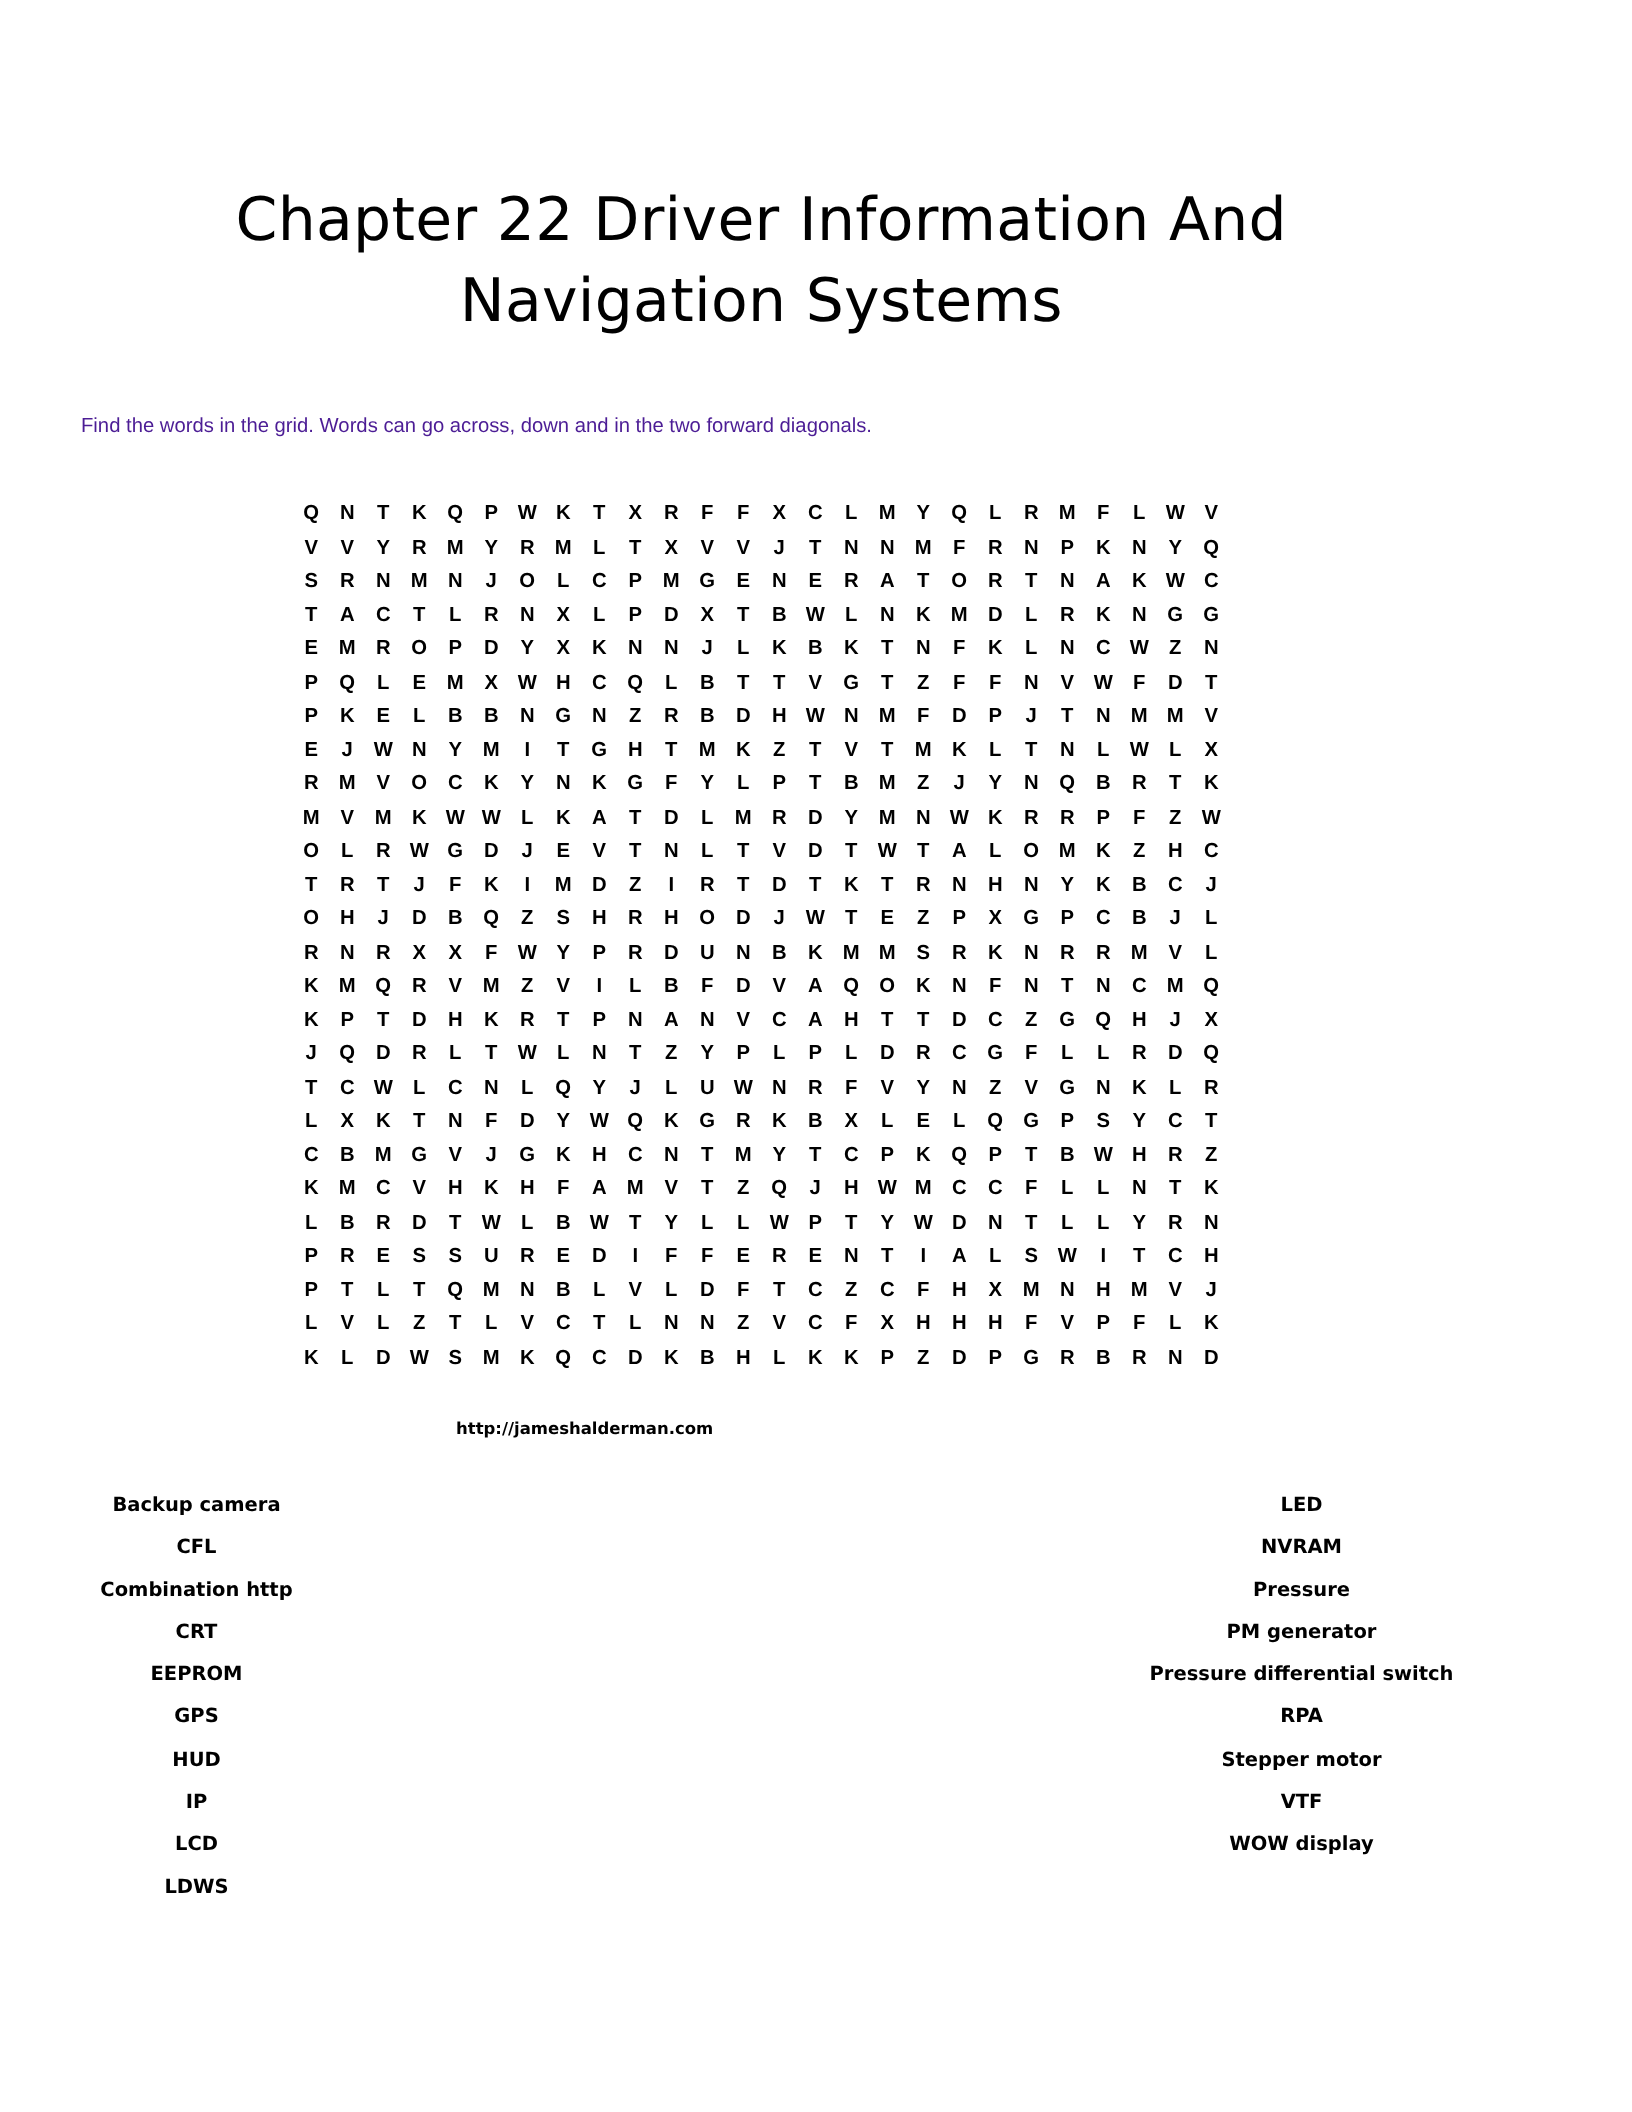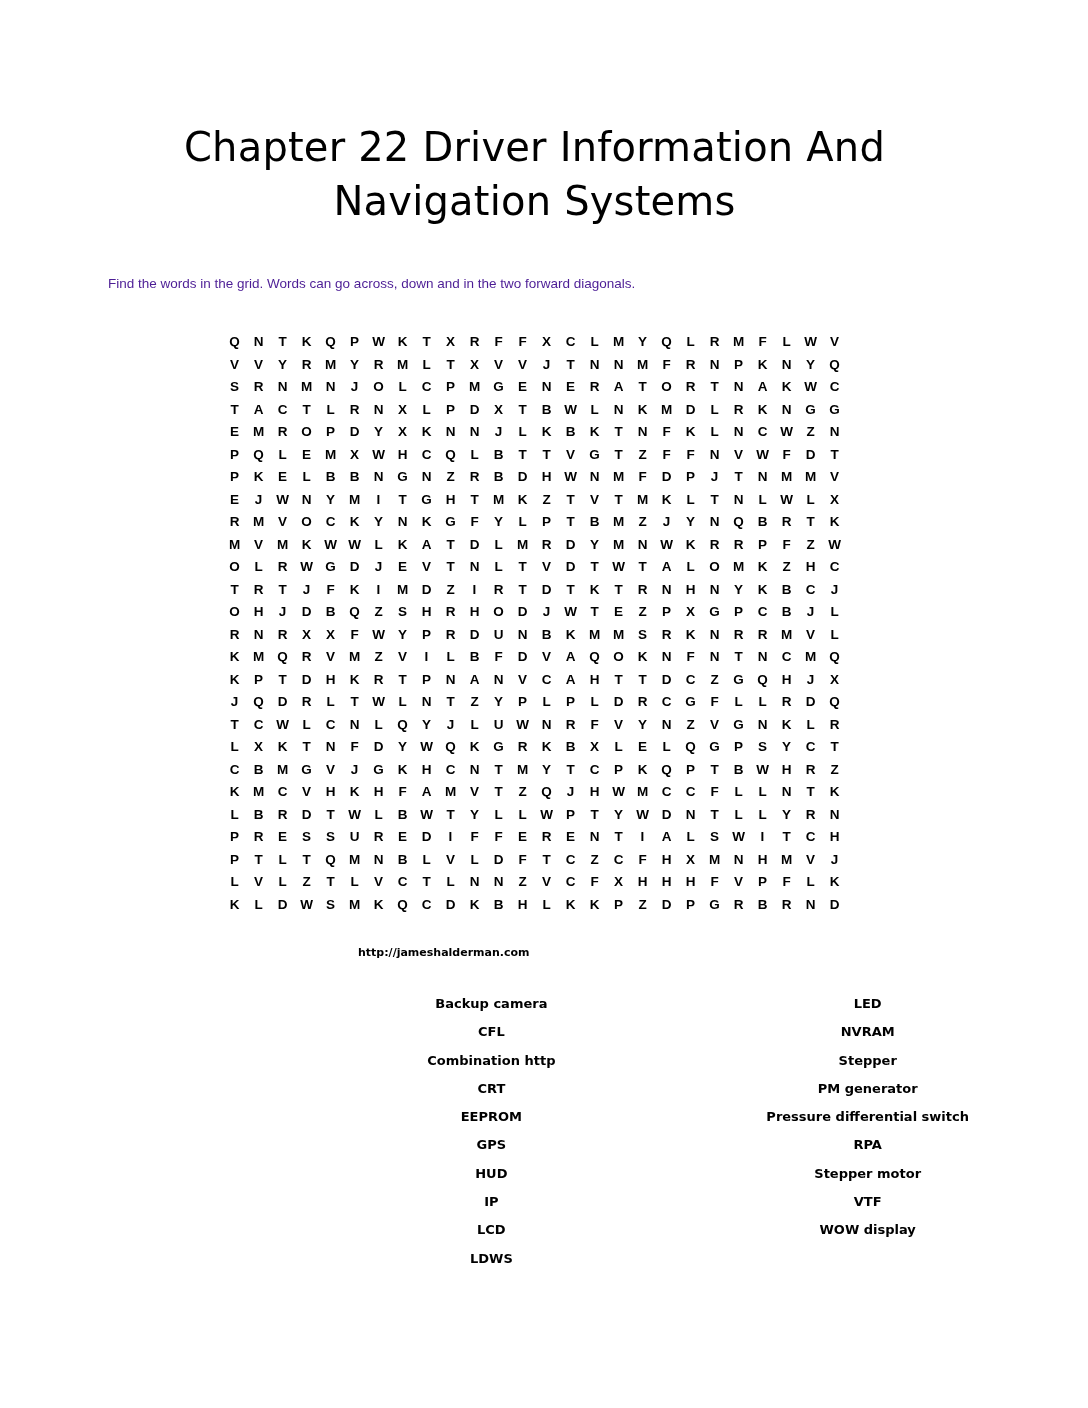--- a/index.html
+++ b/index.html
@@ -12,21 +12,21 @@
     height: 1408px;
     font-family: "Liberation Sans", sans-serif;
     color: #000000;
     position: relative;
     overflow: hidden;
   }
   .page {
     width: 1069px;
     height: 1408px;
     box-sizing: border-box;
-    padding: 120px 100px 40px 100px;
+    padding: 120px 100px 40px 46px;
     position: relative;
   }
   .title {
     font-family: "DejaVu Sans", sans-serif;
     font-size: 40px;
     font-weight: 400;
     line-height: 1.35;
     text-align: center;
     margin: 0 0 0 0;
     letter-spacing: 0.2px;
@@ -60,21 +60,21 @@
   .url {
     font-family: "DejaVu Sans", sans-serif;
     font-size: 11px;
     font-weight: bold;
     margin-top: 30px;
     margin-left: 258px;
   }
   .words {
     margin-top: 38px;
     display: flex;
-    justify-content: flex-end;
+    justify-content: space-between;
     gap: 190px;
   }
   .word-col {
     display: flex;
     flex-direction: column;
     gap: 14px;
     min-width: 170px;
   }
   .word {
     font-family: "DejaVu Sans", sans-serif;
@@ -839,21 +839,21 @@
         <div class="word">EEPROM</div>
         <div class="word">GPS</div>
         <div class="word">HUD</div>
         <div class="word">IP</div>
         <div class="word">LCD</div>
         <div class="word">LDWS</div>
       </div>
     <div class="word-col">
         <div class="word">LED</div>
         <div class="word">NVRAM</div>
-        <div class="word">Stepper</div>
+        <div class="word">Pressure</div>
         <div class="word">PM generator</div>
         <div class="word">Pressure differential switch</div>
         <div class="word">RPA</div>
         <div class="word">Stepper motor</div>
         <div class="word">VTF</div>
         <div class="word">WOW display</div>
       </div>
   </div>
 
 </div>

